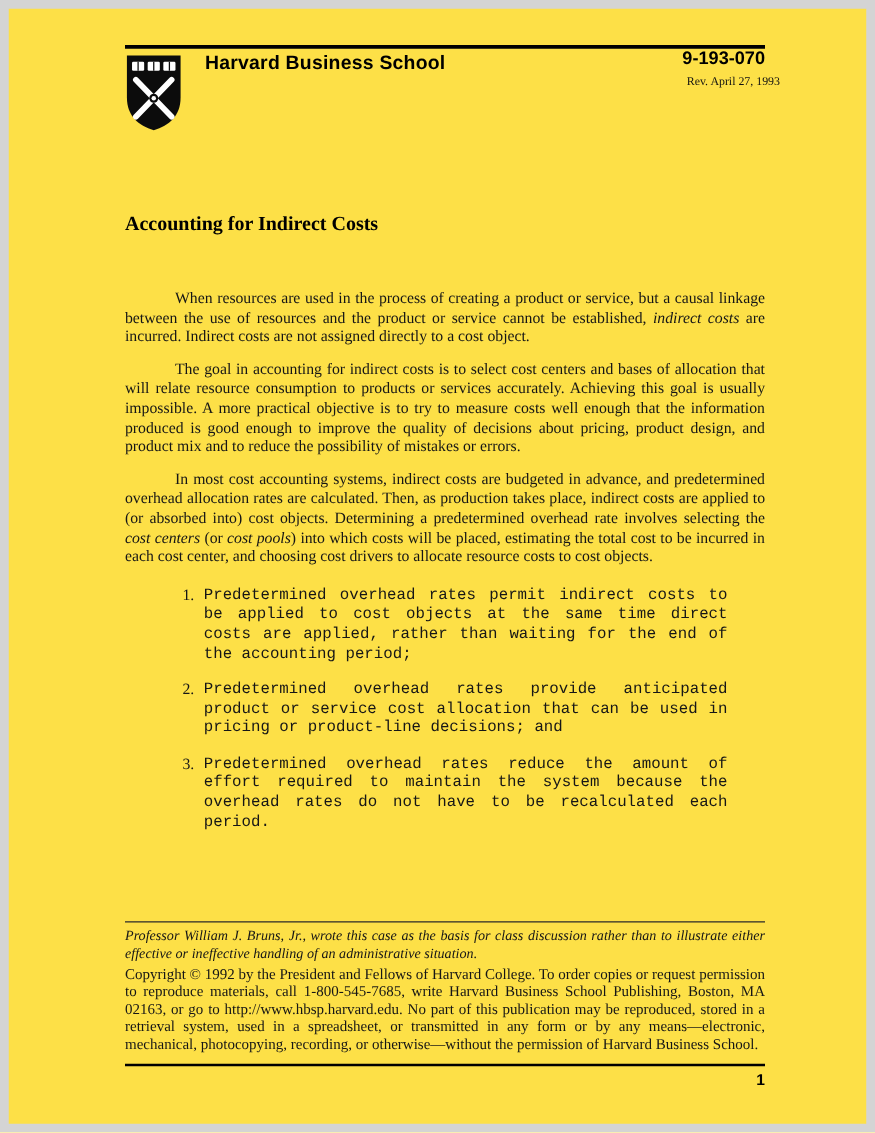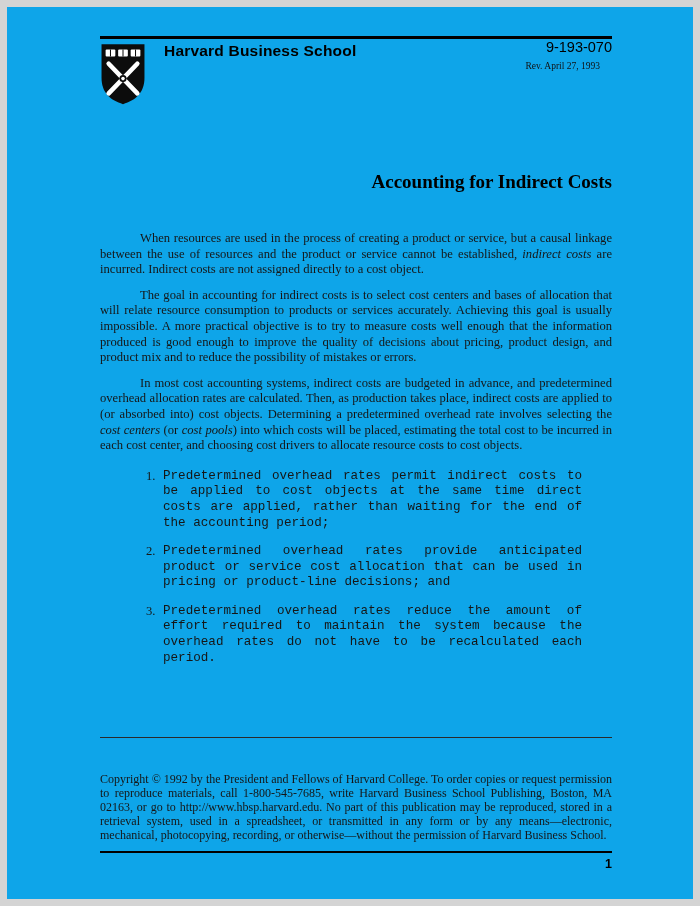--- a/index.html
+++ b/index.html
@@ -3,21 +3,21 @@
 <meta charset="utf-8">
 <style>
   * { margin: 0; padding: 0; box-sizing: border-box; }
   html, body { background: #ffffff; }
   body { font-family: "Liberation Serif", serif; color: #161616; }
 
   .page {
     position: relative;
     width: 700px;
     height: 906px;
-    background: #0ea5e9;
+    background: #fde047;
     overflow: hidden;
   }
   .page-frame {
     position: absolute;
     inset: 0;
     border: 7px solid #d4d4d4;
     pointer-events: none;
     z-index: 5;
   }
 
@@ -39,39 +39,39 @@
     font-family: "Liberation Sans", sans-serif;
     font-weight: bold;
     font-size: 15.5px;
     letter-spacing: 0.2px;
     color: #000;
   }
   .doc-number {
     position: absolute;
     right: 88px; top: 39px;
     font-family: "Liberation Sans", sans-serif;
-    font-weight: normal;
+    font-weight: bold;
     font-size: 14.5px;
     color: #000;
   }
   .revision {
     position: absolute;
-    right: 100px; top: 61px;
+    right: 76px; top: 61px;
     font-size: 9.5px;
     color: #111;
   }
 
   
   .doc-title {
     position: absolute;
     left: 100px; top: 171px;
     width: 512px;
-    text-align: right;
+    text-align: left;
     font-weight: bold;
-    font-size: 19px;
+    font-size: 16px;
     color: #000;
   }
 
   
   .body-text {
     position: absolute;
     left: 100px; top: 212px;
     width: 512px;
     font-size: 12.6px;
     line-height: 15.6px;
@@ -177,16 +177,17 @@
           <span class="txt">Predetermined overhead rates provide anticipated product or service cost allocation that can be used in pricing or product-line decisions; and</span>
         </div>
         <div class="list-item">
           <span class="num">3.</span>
           <span class="txt">Predetermined overhead rates reduce the amount of effort required to maintain the system because the overhead rates do not have to be recalculated each period.</span>
         </div>
       </div>
   </div>
 
   <div class="footnote-rule"></div>
+  <div class="footnote">Professor William J. Bruns, Jr., wrote this case as the basis for class discussion rather than to illustrate either effective or ineffective handling of an administrative situation.</div>
   <div class="copyright">Copyright © 1992 by the President and Fellows of Harvard College.  To order copies or request permission to reproduce materials, call 1-800-545-7685, write Harvard Business School Publishing, Boston, MA 02163, or go to http://www.hbsp.harvard.edu.  No part of this publication may be reproduced, stored in a retrieval system, used in a spreadsheet, or transmitted in any form or by any means—electronic, mechanical, photocopying, recording, or otherwise—without the permission of Harvard Business School.</div>
   <div class="bottom-rule"></div>
   <div class="page-number">1</div>
 </div>
 
 </body></html>

